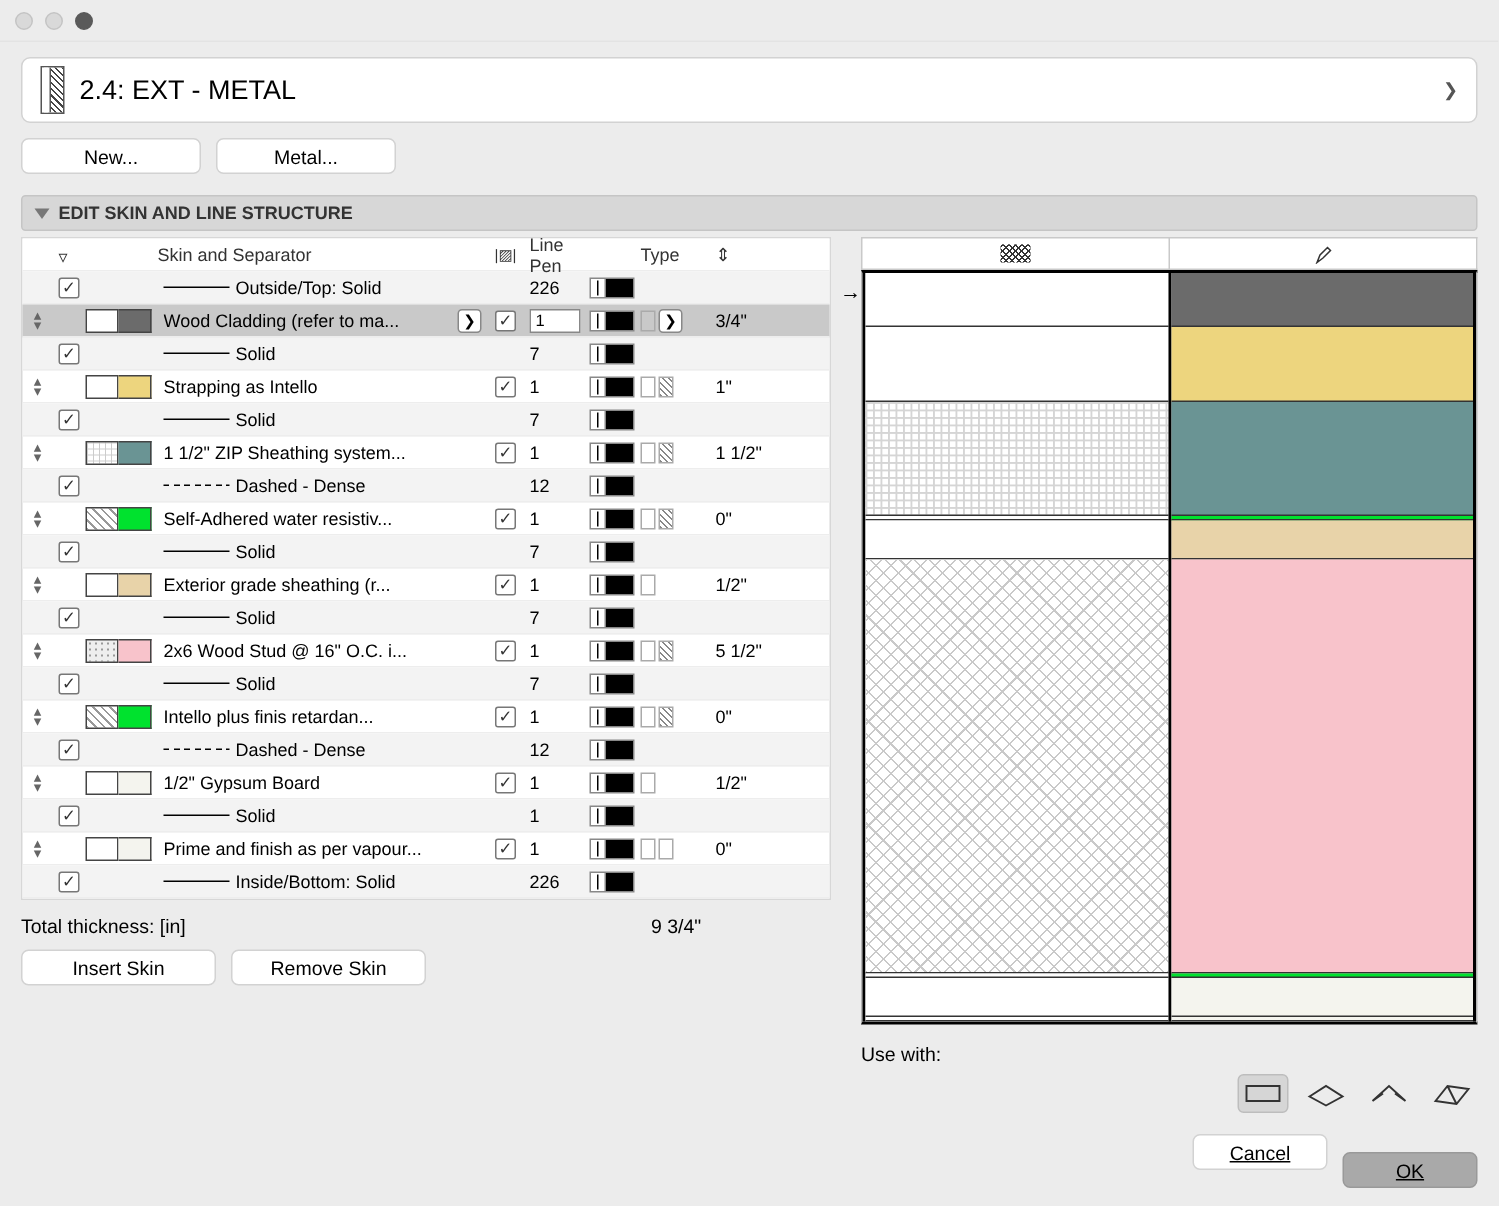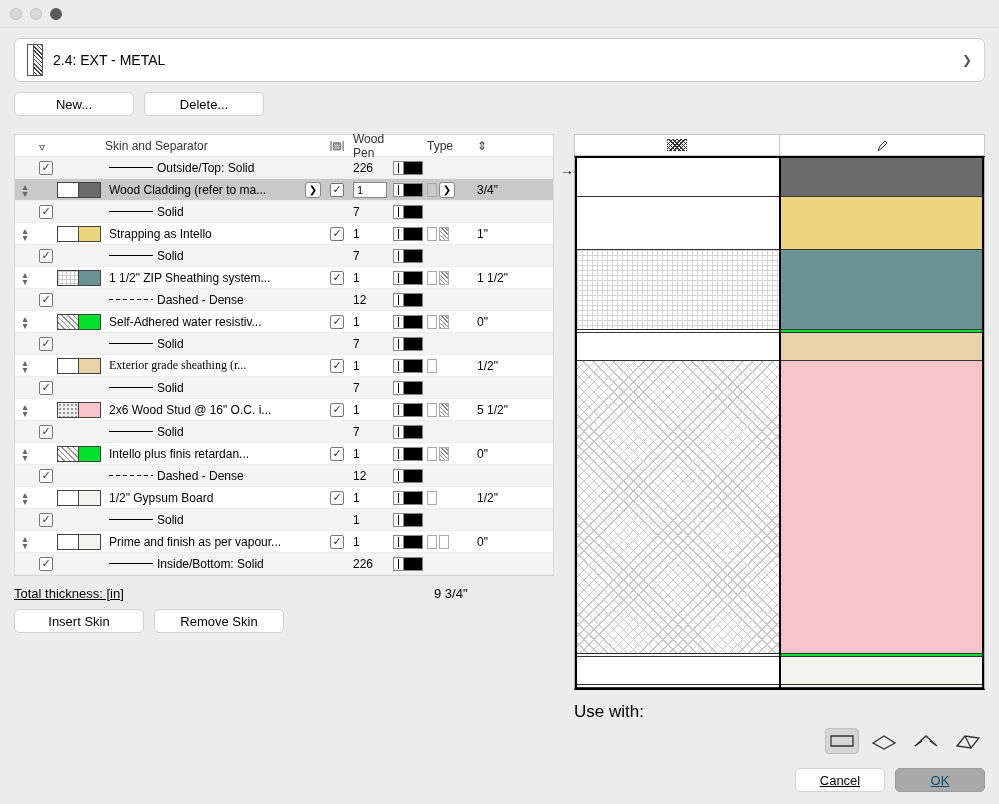--- a/index.html
+++ b/index.html
@@ -23,21 +23,21 @@
   .compo-select {
     background:#fff; border:1px solid #d2d2d2; border-radius:6px;
     height:44px; display:flex; align-items:center; padding:0 12px; gap:10px;
   }
   .compo-icon {
     width:16px; height:32px; border:1px solid #555; background:
       repeating-linear-gradient(45deg,#444 0 1px, transparent 1px 3px);
     position:relative;
   }
   .compo-icon::after{content:"";position:absolute;inset:0 8px 0 0;background:#fff;border-right:1px solid #555;}
-  .compo-label { flex:1; font-size:14px; }
+  .compo-label { flex:1; font-size:18px; }
   .chev { font-size:12px; color:#555; }
   .btn-row { display:flex; gap:10px; margin:10px 0 14px 0; }
   .btn {
     background:#fff; border:1px solid #d2d2d2; border-radius:5px;
     height:24px; display:flex; align-items:center; justify-content:center;
     font-size:13px; padding:0 14px; min-width:120px;
   }
   .btn.wide { min-width:150px; }
   .section-hdr {
     background:#d7d7d7; border:1px solid #c5c5c5; border-radius:3px;
@@ -74,45 +74,45 @@
   .penview { width:30px; height:14px; border:1px solid #888; display:flex; }
   .penview > div:first-child { width:10px; background:#fff; border-right:1px solid #888; position:relative;}
   .penview > div:first-child::after{content:"";position:absolute;left:4px;top:1px;bottom:1px;width:1px;background:#000;}
   .penview > div:last-child { flex:1; background:#000;}
   .c-type { width:44px; display:flex; gap:2px; align-items:center;text-align:center; }
   .typeicon { width:10px; height:14px; border:1px solid #aaa; }
   .typeicon.hatch { background:repeating-linear-gradient(45deg,#888 0 1px,transparent 1px 3px);}
   .c-th { width:82px; font-size:12px; padding-left:6px; }
   .peninput { background:#fff; border:1px solid #888; height:16px; width:34px; font-size:11px; padding:0 3px; display:flex; align-items:center;}
   .totals { display:flex; font-size:13px; margin-top:10px; }
-  .totals .lbl { flex:0 0 420px;text-decoration:underline; }
+  .totals .lbl { flex:0 0 420px; }
   .ins-row { display:flex; gap:10px; margin-top:8px; }
   .preview-hdr { display:flex; height:22px; }
   .preview-hdr > div { flex:1; display:flex; align-items:center; justify-content:center; border:1px solid #c9c9c9; background:#fff;}
   .preview-hdr > div + div { border-left:none;}
   .hatch-ico { width:20px; height:12px; background:repeating-linear-gradient(45deg,#333 0 1px,transparent 1px 3px), repeating-linear-gradient(-45deg,#333 0 1px,transparent 1px 3px);}
   .brush-ico { width:14px; height:14px; }
   .preview-body { flex:1; display:flex; border:1px solid #b5b5b5; min-height:430px;}
   .pv-col { flex:1; display:flex; flex-direction:column; }
   .pv-col + .pv-col { border-left:2px solid #000; }
   .pv-col:first-child { border-left:2px solid #000; border-right:none;}
   .pv-col:last-child { border-right:2px solid #000;}
   .preview-body { border-top:2px solid #000; border-bottom:2px solid #000; position:relative;}
   .layer { width:100%; }
   .arrow-in { position:absolute; left:-14px; top:6px; font-size:14px; }
-  .usewith { font-size:17px; margin-top:12px; }
+  .usewith { font-size:13px; margin-top:12px; }
   .tool-row { display:flex; gap:8px; justify-content:flex-end; margin-top:6px;}
   .tool {
     width:34px; height:26px; border:1px solid transparent; border-radius:4px;
     display:flex; align-items:center; justify-content:center;
   }
   .tool.sel { background:#d6d6d6; border-color:#bdbdbd;}
   .footer-btns { display:flex; justify-content:flex-end; gap:10px; margin-top:14px;}
   .footer-btns .btn { min-width:90px;text-decoration:underline; }
-  .footer-btns .btn.primary { background:#a9a9a9; color:#0c4a6e; border-color:#999;}
+  .footer-btns .btn.primary { background:#a9a9a9; color:#000000; border-color:#999;margin-top:12px;}
   svg.tool-svg { width:26px; height:18px; stroke:#333; fill:none; stroke-width:1.3; }
   .th-icon { width:14px; height:12px; display:inline-block; }
 </style>
 </head>
 <body>
 
 <div class="titlebar">
   <div class="traffic">
     <div class="dot"></div>
     <div class="dot"></div>
@@ -124,38 +124,42 @@
 <div class="body">
 
   <div class="compo-select">
     <div class="compo-icon"></div>
     <div class="compo-label">2.4: EXT - METAL</div>
     <div class="chev">❯</div>
   </div>
 
   <div class="btn-row">
     <div class="btn">New...</div>
-    <div class="btn">Delete...</div>
+    <div class="btn">Metal...</div>
   </div>
 
+  <div class="section-hdr">
+    <div class="disclose"></div>
+    <span>EDIT SKIN AND LINE STRUCTURE</span>
+  </div>
 
   <div class="columns">
     <div class="left-col">
       <div class="table-wrap">
         <div class="thead">
           <div class="c-drag"></div>
           <div class="c-chk">
               <span class="th-icon">▿</span>
             </div>
           <div class="c-sw"></div>
           <div class="c-name" style="padding-left:0">Skin and Separator</div>
           <div class="c-chk2">
               <span style="font-size:10px">|▨|</span>
             </div>
-          <div class="c-pen">Wood Pen</div>
+          <div class="c-pen">Line Pen</div>
           <div class="c-pw"></div>
           <div class="c-type">Type</div>
           <div class="c-th">⇕</div>
         </div>
         <div id="tbody">
             <div class="trow stripe">
               <div class="c-drag"></div>
               <div class="c-chk">
                 <div class="chk on"></div>
               </div>
@@ -377,21 +381,21 @@
             <div class="trow">
               <div class="c-drag">
                 <div class="drag">▴<br>▾</div>
               </div>
               <div class="c-chk"></div>
               <div class="c-sw">
                 <div class="sw" style="background:#ffffff;"></div>
                 <div class="sw" style="background:#e8d3a9;"></div>
               </div>
               <div class="c-name">
-                <span style="flex: 1 1 0%; overflow: hidden; text-overflow: ellipsis; font-family: Liberation Serif, serif;">Exterior grade sheathing (r...</span>
+                <span style="flex: 1 1 0%; overflow: hidden; text-overflow: ellipsis;">Exterior grade sheathing (r...</span>
               </div>
               <div class="c-chk2">
                 <div class="chk on"></div>
               </div>
               <div class="c-pen">1</div>
               <div class="c-pw">
                 <div class="penview">
                   <div></div>
                   <div></div>
                 </div>

